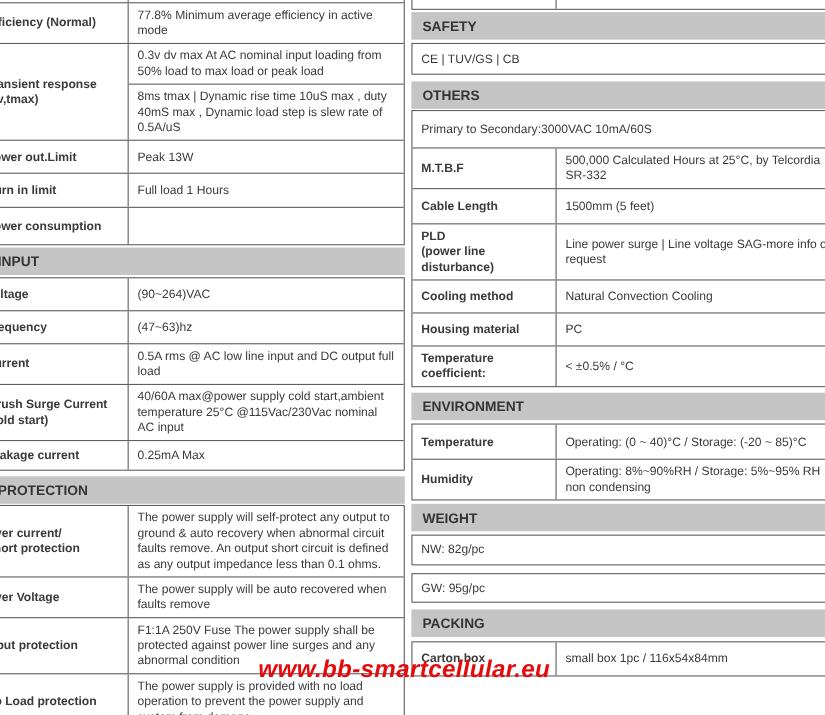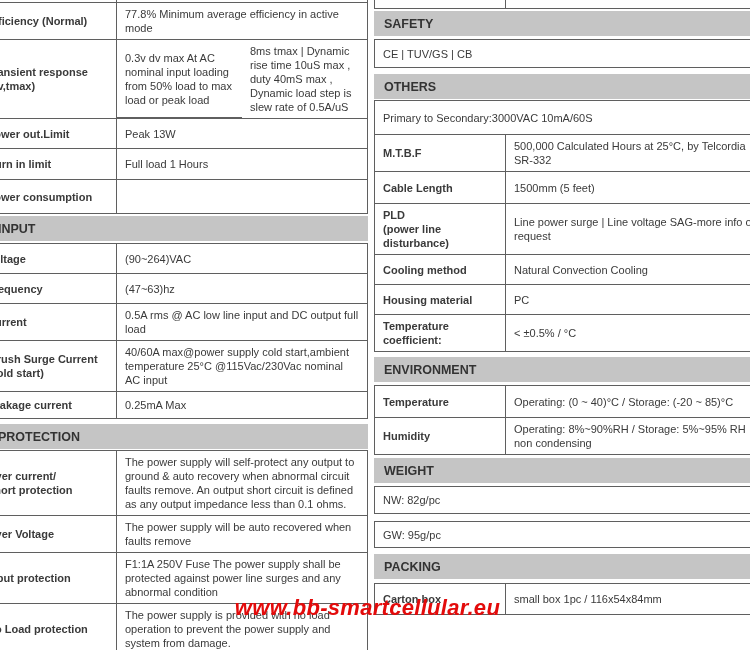--- a/index.html
+++ b/index.html
@@ -13,21 +13,21 @@
 
   .tbl { border:1px solid #5f5f5f; background:#fff; box-sizing:border-box; }
   .row { display:flex; border-bottom:1px solid #5f5f5f; box-sizing:border-box; align-items:stretch; }
   .row:last-child { border-bottom:none; }
   .cell { padding:4px 8px; font-size:11px; line-height:14px; display:flex; align-items:center; box-sizing:border-box; }
   .cell span { white-space:pre-line; }
   .lab { font-weight:bold; border-right:1px solid #5f5f5f; flex:none; }
   .col-left  .lab { width:138px; }
   .col-right .lab { width:131px; }
   .val { flex:1; }
-  .stack { flex:1; display:flex; }
+  .stack { flex:1; display:flex; flex-direction:column; }
   .stack .cell { width:100%; }
   .stack .sub { border-bottom:1px solid #5f5f5f; }
   .stack .cell:last-child { flex:1; }
 
   .hdr {
     background:#c5c5c5; font-weight:bold; font-size:12.5px; color:#333333;
     display:flex; align-items:center; height:25px; box-sizing:border-box;
   }
   .col-left  .hdr { padding-left:20px; }
   .col-right .hdr { padding-left:10px; }

